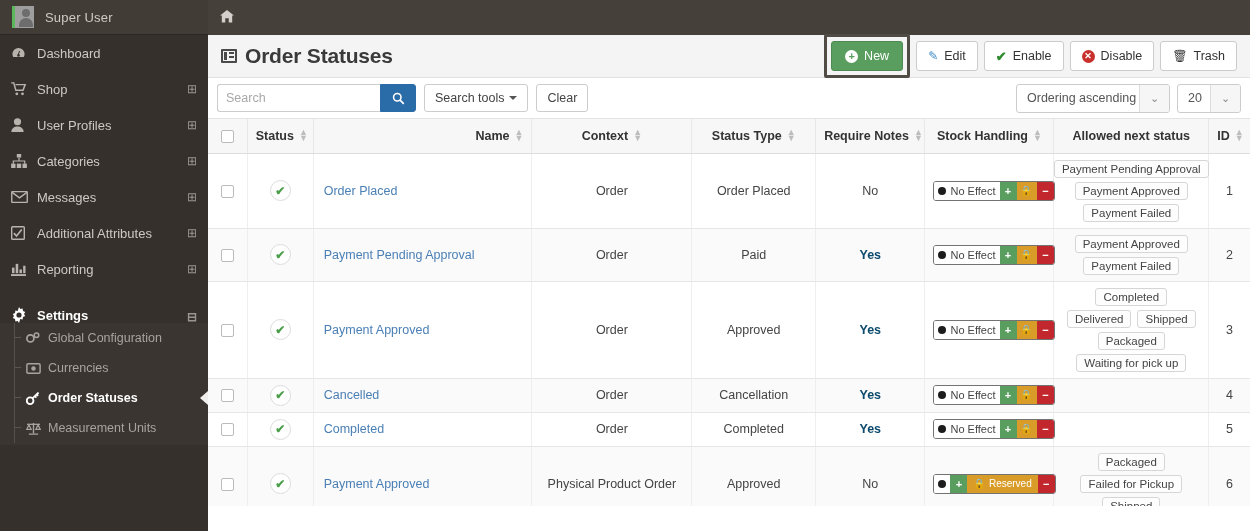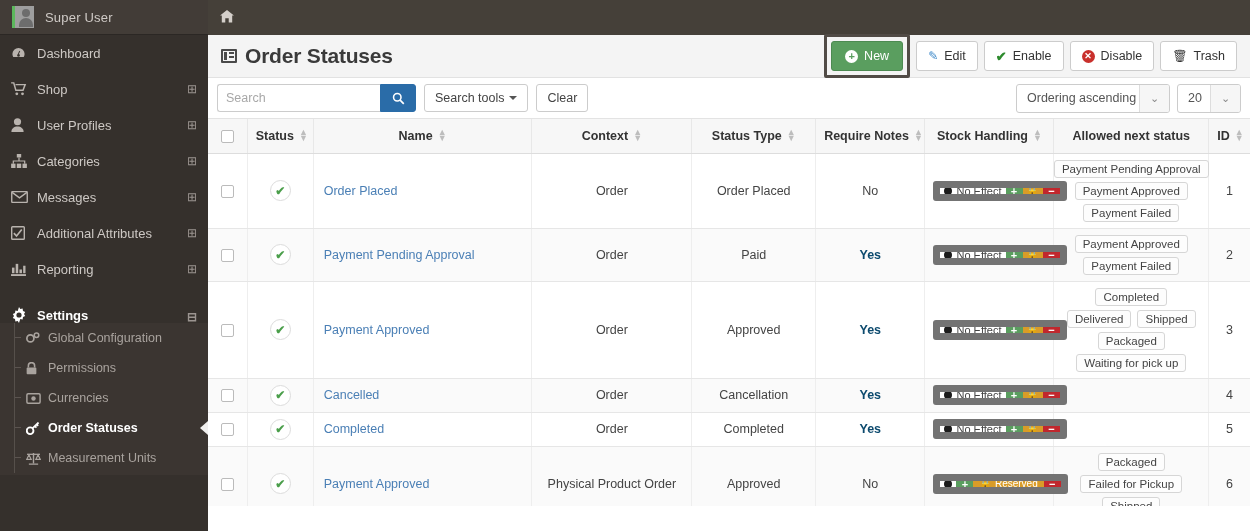--- a/index.html
+++ b/index.html
@@ -290,21 +290,21 @@
     width: 21px; height: 21px; border-radius: 50%;
     border: 1px solid #dcdcdc; background: #fff;
     display: inline-flex; align-items: center; justify-content: center;
     color: #4a9e4a; font-size: 12px; font-weight: bold;
     cursor: pointer;
   }
   
   .stock {
     display: inline-flex; height: 20px;
     border-radius: 3px; overflow: hidden;
-    border: 7px solid #737373;
+    border: 1px solid #737373;
     font-size: 11px; line-height: 18px;
     vertical-align: middle;
   }
   .stock > span {
     display: inline-flex; align-items: center; justify-content:center;
     padding: 0 4px; cursor: pointer; white-space: nowrap;
   }
   .sh-none { background:#ffffff; color:#444; gap:4px; padding:0 6px 0 5px;}
   .sh-dot { width:8px;height:8px;border-radius:50%;background:#1c1c1c;display:inline-block;}
   .sh-plus { background:#5a9e5f; color:#fff; font-weight:bold; min-width:17px;}
@@ -423,30 +423,20 @@
     <ul class="subnav" id="subnav-list">
         <li class="sub-item">
           <span class="tick"></span>
           <span class="sico">
             <svg width="14" height="12" viewBox="0 0 16 13">
               <circle cx="5" cy="7" r="4" fill="none" stroke="currentColor" stroke-width="2"></circle>
               <circle cx="12" cy="3.3" r="2.6" fill="none" stroke="currentColor" stroke-width="1.8"></circle>
             </svg>
           </span>
           <span>Global Configuration</span>
-        </li>
-        <li class="sub-item">
-          <span class="tick"></span>
-          <span class="sico">
-            <svg width="11" height="13" viewBox="0 0 12 14">
-              <path d="M2.6 6V4a3.4 3.4 0 0 1 6.8 0v2" fill="none" stroke="currentColor" stroke-width="1.7"></path>
-              <rect x="0.7" y="6" width="10.6" height="7.3" rx="1" fill="currentColor"></rect>
-            </svg>
-          </span>
-          <span>Permissions</span>
         </li>
         <li class="sub-item">
           <span class="tick"></span>
           <span class="sico">
             <svg width="15" height="11" viewBox="0 0 16 12">
               <rect x="0.8" y="0.8" width="14.4" height="10.4" rx="1.3" fill="none" stroke="currentColor" stroke-width="1.6"></rect>
               <circle cx="8" cy="6" r="2.4" fill="currentColor"></circle>
             </svg>
           </span>
           <span>Currencies</span>
@@ -563,21 +553,21 @@
         <thead>
             <tr id="head-row">
               <th style="text-align: center;"><span class="cb"></span></th>
               <th><span class="th-inner">
                   <span>Status</span>
                   <span class="sort-ico">
                     <i>▲</i>
                     <i>▼</i>
                   </span>
                 </span></th>
-              <th style="text-align: center;"><span class="th-inner">
+              <th style="text-align: right;"><span class="th-inner">
                   <span>Name</span>
                   <span class="sort-ico">
                     <i>▲</i>
                     <i>▼</i>
                   </span>
                 </span></th>
               <th><span class="th-inner">
                   <span>Context</span>
                   <span class="sort-ico">
                     <i>▲</i>

